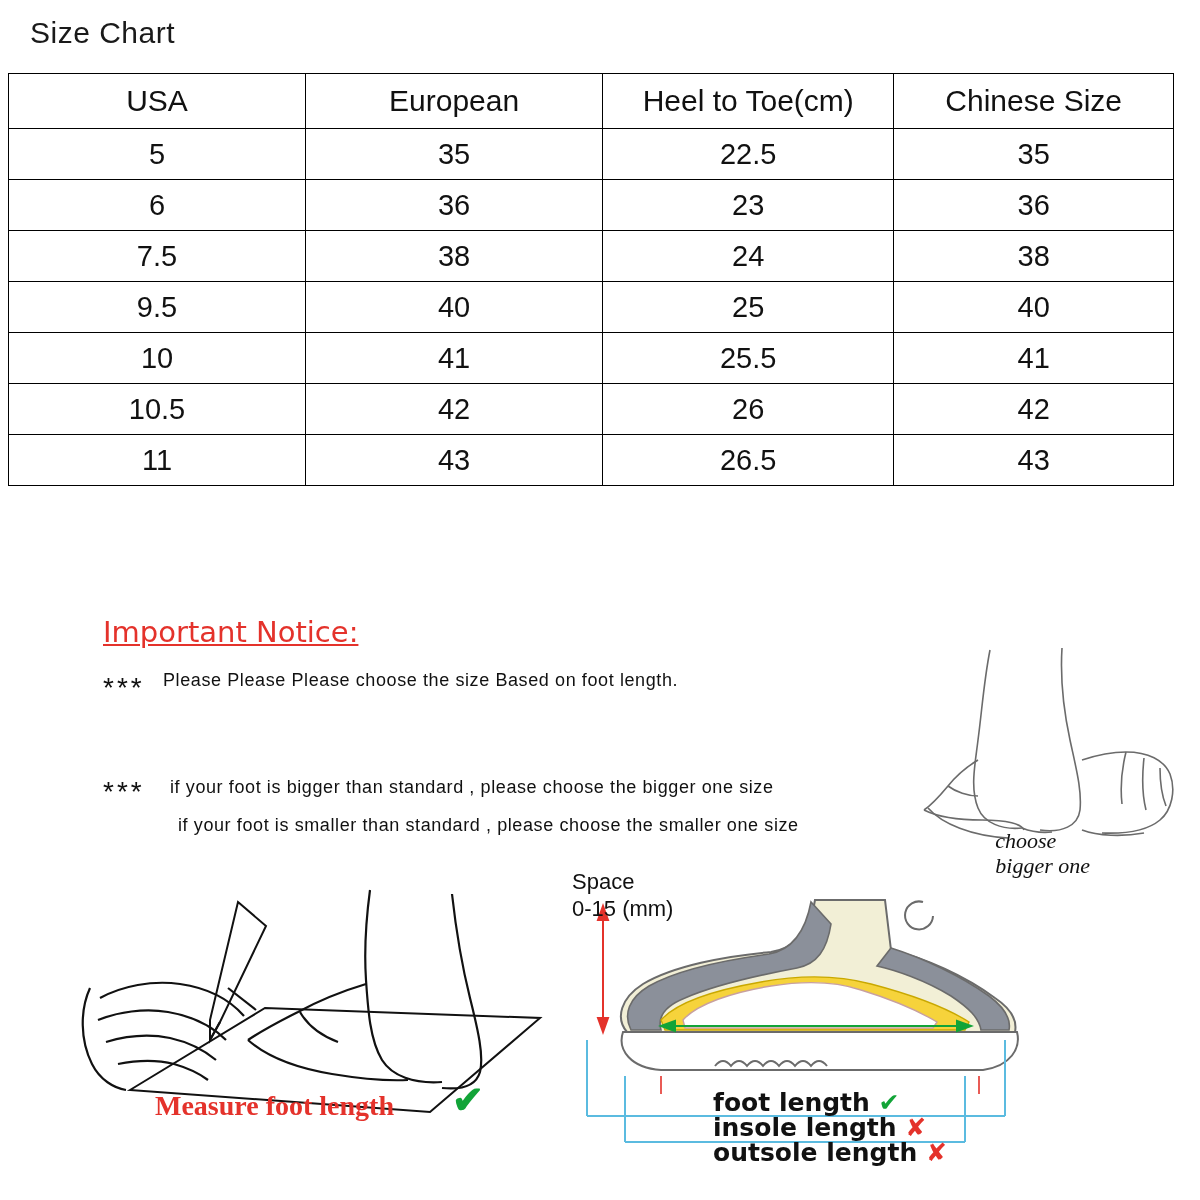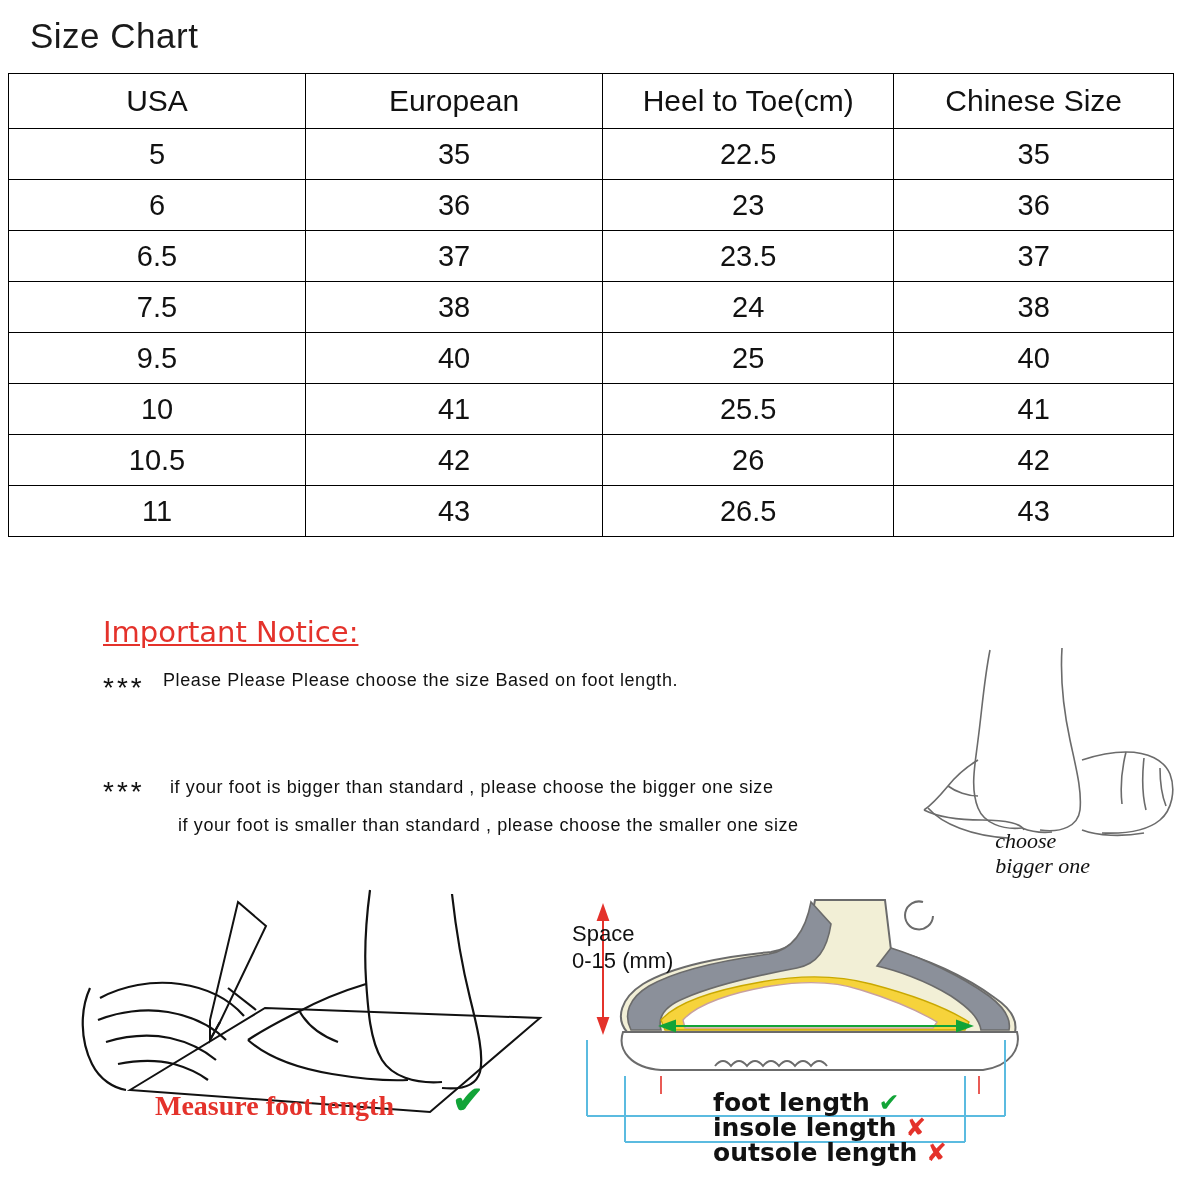--- a/index.html
+++ b/index.html
@@ -20,21 +20,21 @@
     position: relative;
     width: 1200px;
     height: 1200px;
   }
 
   
   .chart-title {
     position: absolute;
     left: 30px;
     top: 16px;
-    font-size: 35px;
+    font-size: 30px;
     letter-spacing: 0.5px;
     color: #1a1a1a;
   }
 
   
   .size-table {
     position: absolute;
     left: 8px;
     top: 73px;
     width: 1166px;
@@ -147,21 +147,21 @@
   .shoe-art {
     position: absolute;
     left: 565px;
     top: 880px;
     width: 620px;
     height: 290px;
   }
   .space-label {
     position: absolute;
     left: 572px;
-    top: 920px;
+    top: 868px;
     font-size: 22px;
     color: #111;
     line-height: 27px;
   }
   .legend {
     position: absolute;
     left: 713px;
     top: 1090px;
     font-size: 25px;
     font-weight: bold;
@@ -194,26 +194,20 @@
         <td>5</td>
         <td>35</td>
         <td>22.5</td>
         <td>35</td>
       </tr>
       <tr>
         <td>6</td>
         <td>36</td>
         <td>23</td>
         <td>36</td>
-      </tr>
-      <tr>
-        <td>6.5</td>
-        <td>37</td>
-        <td>23.5</td>
-        <td>37</td>
       </tr>
       <tr>
         <td>7.5</td>
         <td>38</td>
         <td>24</td>
         <td>38</td>
       </tr>
       <tr>
         <td>9.5</td>
         <td>40</td>

